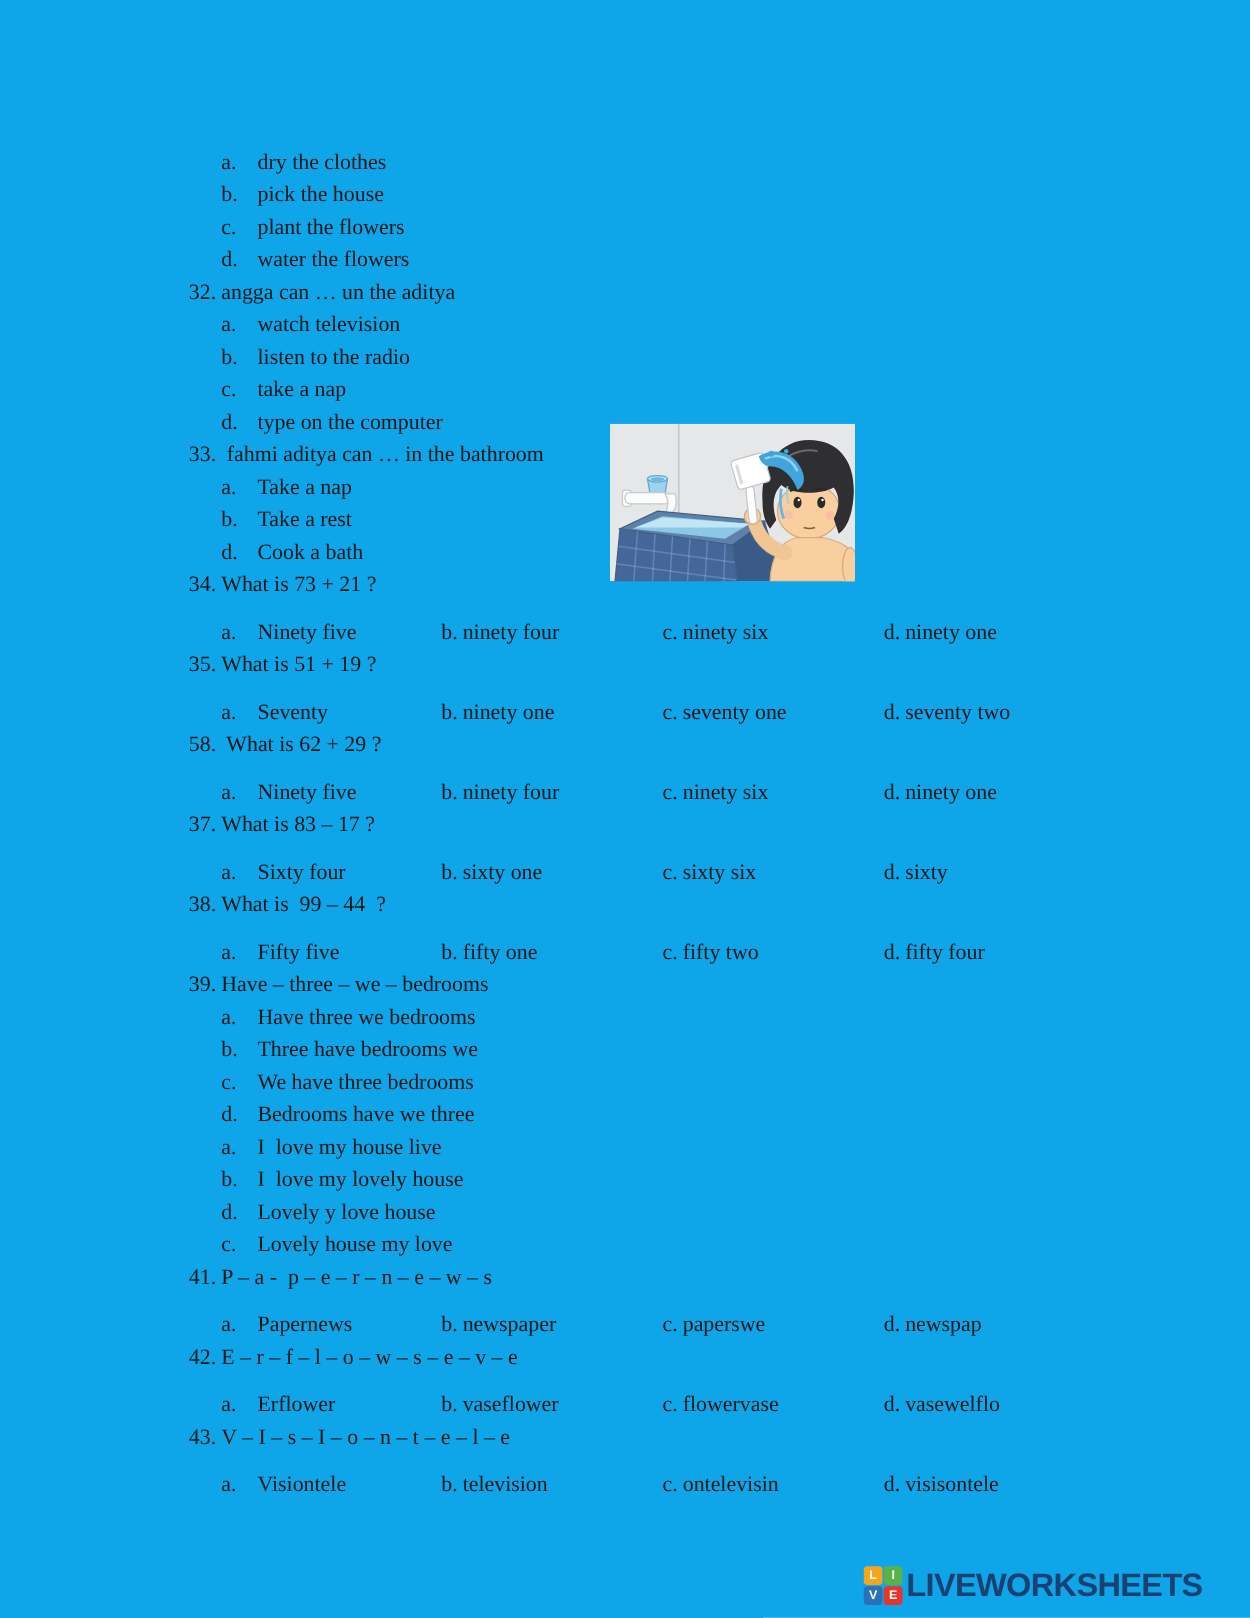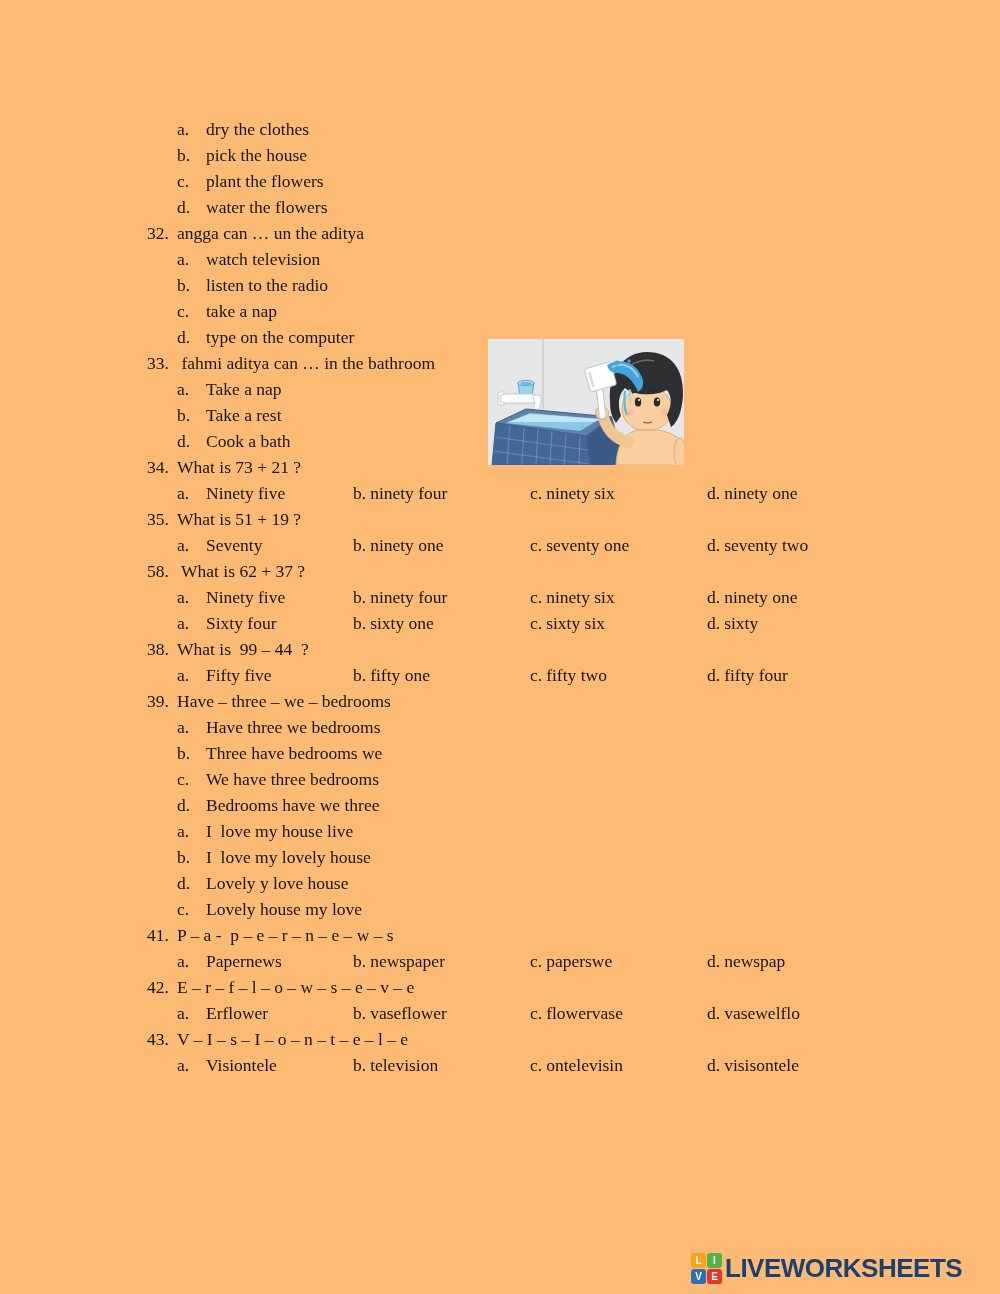--- a/index.html
+++ b/index.html
@@ -5,24 +5,24 @@
   html,body{margin:0;padding:0;}
   body{
     width:1000px;height:1294px;background:#ffffff;
     font-family:"Liberation Serif","DejaVu Serif",serif;
     color:#161616;font-size:17.5px;
   }
   #page{position:relative;width:1000px;height:1294px;background:#ffffff;overflow:hidden;}
   main{position:absolute;top:116px;left:0;width:1000px;}
   .line{height:26px;line-height:26px;white-space:pre;}
   .q-line{margin-left:147px;}
-  .q-num{display:inline-block;width:30px;}
+  .q-num{display:inline-block;width:30px;text-align:center;}
   .stacked-opt{margin-left:177px;}
   .stacked-opt .opt-label{display:inline-block;width:29px;}
-  .opt-row{position:relative;width:876px;}
+  .opt-row{position:relative;width:876px;margin-top:12px;}
   .opt-cell{position:absolute;top:0;white-space:pre;}
   .opt-cell.col-a .opt-label{display:inline-block;width:29px;}
   .opt-cell .opt-label{margin-right:0;}
   .opt-cell:not(.col-a) .opt-label{margin-right:4px;}
   #illustration{position:absolute;left:488px;top:339px;width:196px;height:126px;}
   #footer-logo{
     position:absolute;left:691px;top:1253px;display:flex;align-items:center;
   }
   #logo-grid{
     width:31px;height:31px;display:grid;grid-template-columns:15px 15px;
@@ -33,42 +33,43 @@
     font-weight:bold;font-size:10px;display:flex;align-items:center;justify-content:center;
   }
   #logo-text{
     font-family:Liberation Sans, sans-serif;font-weight:bold;font-size:26px;
     letter-spacing:-0.5px;line-height:31px;
   }
 </style>
 </head>
 <body style="color: rgb(22, 22, 22);">
 
-<div id="page" style="background: #fdba74;">
+<div id="page" style="background: #0ea5e9;">
 
   <main>
       <div class="line stacked-opt"><span class="opt-label">a.</span><span class="opt-text">dry the clothes</span></div>
       <div class="line stacked-opt"><span class="opt-label">b.</span><span class="opt-text">pick the house</span></div>
       <div class="line stacked-opt"><span class="opt-label">c.</span><span class="opt-text">plant the flowers</span></div>
       <div class="line stacked-opt"><span class="opt-label">d.</span><span class="opt-text">water the flowers</span></div>
       <div class="line q-line"><span class="q-num">32.</span><span class="q-text">angga can … un the aditya</span></div>
       <div class="line stacked-opt"><span class="opt-label">a.</span><span class="opt-text">watch television</span></div>
       <div class="line stacked-opt"><span class="opt-label">b.</span><span class="opt-text">listen to the radio</span></div>
       <div class="line stacked-opt"><span class="opt-label">c.</span><span class="opt-text">take a nap</span></div>
       <div class="line stacked-opt"><span class="opt-label">d.</span><span class="opt-text">type on the computer</span></div>
       <div class="line q-line"><span class="q-num">33.</span><span class="q-text"> fahmi aditya can … in the bathroom</span></div>
       <div class="line stacked-opt"><span class="opt-label">a.</span><span class="opt-text">Take a nap</span></div>
       <div class="line stacked-opt"><span class="opt-label">b.</span><span class="opt-text">Take a rest</span></div>
       <div class="line stacked-opt"><span class="opt-label">d.</span><span class="opt-text">Cook a bath</span></div>
       <div class="line q-line"><span class="q-num">34.</span><span class="q-text">What is 73 + 21 ?</span></div>
       <div class="line opt-row"><div class="opt-cell col-a" style="left: 177px;"><span class="opt-label">a.</span><span class="opt-text">Ninety five</span></div><div class="opt-cell" style="left: 353px;"><span class="opt-label">b.</span><span class="opt-text">ninety four</span></div><div class="opt-cell" style="left: 530px;"><span class="opt-label">c.</span><span class="opt-text">ninety six</span></div><div class="opt-cell" style="left: 707px;"><span class="opt-label">d.</span><span class="opt-text">ninety one</span></div></div>
       <div class="line q-line"><span class="q-num">35.</span><span class="q-text">What is 51 + 19 ?</span></div>
       <div class="line opt-row"><div class="opt-cell col-a" style="left: 177px;"><span class="opt-label">a.</span><span class="opt-text">Seventy</span></div><div class="opt-cell" style="left: 353px;"><span class="opt-label">b.</span><span class="opt-text">ninety one</span></div><div class="opt-cell" style="left: 530px;"><span class="opt-label">c.</span><span class="opt-text">seventy one</span></div><div class="opt-cell" style="left: 707px;"><span class="opt-label">d.</span><span class="opt-text">seventy two</span></div></div>
-      <div class="line q-line"><span class="q-num">58.</span><span class="q-text"> What is 62 + 37 ?</span></div>
+      <div class="line q-line"><span class="q-num">58.</span><span class="q-text"> What is 62 + 29 ?</span></div>
       <div class="line opt-row"><div class="opt-cell col-a" style="left: 177px;"><span class="opt-label">a.</span><span class="opt-text">Ninety five</span></div><div class="opt-cell" style="left: 353px;"><span class="opt-label">b.</span><span class="opt-text">ninety four</span></div><div class="opt-cell" style="left: 530px;"><span class="opt-label">c.</span><span class="opt-text">ninety six</span></div><div class="opt-cell" style="left: 707px;"><span class="opt-label">d.</span><span class="opt-text">ninety one</span></div></div>
+      <div class="line q-line"><span class="q-num">37.</span><span class="q-text">What is 83 – 17 ?</span></div>
       <div class="line opt-row"><div class="opt-cell col-a" style="left: 177px;"><span class="opt-label">a.</span><span class="opt-text">Sixty four</span></div><div class="opt-cell" style="left: 353px;"><span class="opt-label">b.</span><span class="opt-text">sixty one</span></div><div class="opt-cell" style="left: 530px;"><span class="opt-label">c.</span><span class="opt-text">sixty six</span></div><div class="opt-cell" style="left: 707px;"><span class="opt-label">d.</span><span class="opt-text">sixty</span></div></div>
       <div class="line q-line"><span class="q-num">38.</span><span class="q-text">What is  99 – 44  ?</span></div>
       <div class="line opt-row"><div class="opt-cell col-a" style="left: 177px;"><span class="opt-label">a.</span><span class="opt-text">Fifty five</span></div><div class="opt-cell" style="left: 353px;"><span class="opt-label">b.</span><span class="opt-text">fifty one</span></div><div class="opt-cell" style="left: 530px;"><span class="opt-label">c.</span><span class="opt-text">fifty two</span></div><div class="opt-cell" style="left: 707px;"><span class="opt-label">d.</span><span class="opt-text">fifty four</span></div></div>
       <div class="line q-line"><span class="q-num">39.</span><span class="q-text">Have – three – we – bedrooms</span></div>
       <div class="line stacked-opt"><span class="opt-label">a.</span><span class="opt-text">Have three we bedrooms</span></div>
       <div class="line stacked-opt"><span class="opt-label">b.</span><span class="opt-text">Three have bedrooms we</span></div>
       <div class="line stacked-opt"><span class="opt-label">c.</span><span class="opt-text">We have three bedrooms</span></div>
       <div class="line stacked-opt"><span class="opt-label">d.</span><span class="opt-text">Bedrooms have we three</span></div>
       <div class="line stacked-opt"><span class="opt-label">a.</span><span class="opt-text">I  love my house live</span></div>
       <div class="line stacked-opt"><span class="opt-label">b.</span><span class="opt-text">I  love my lovely house</span></div>

